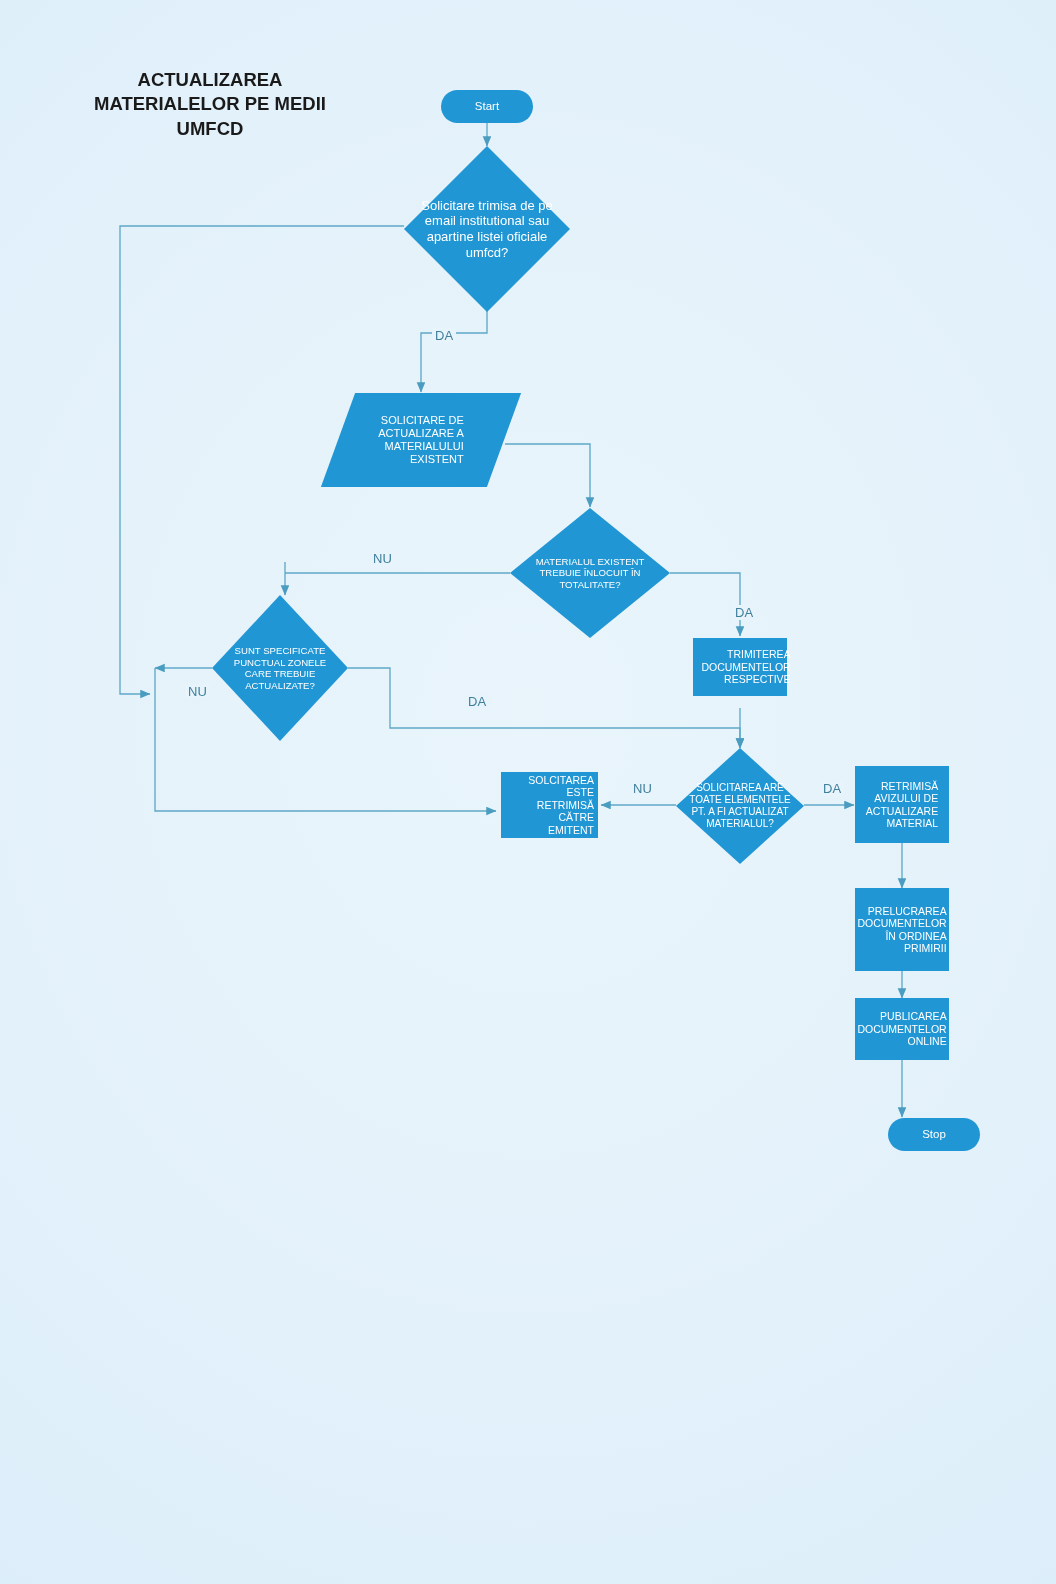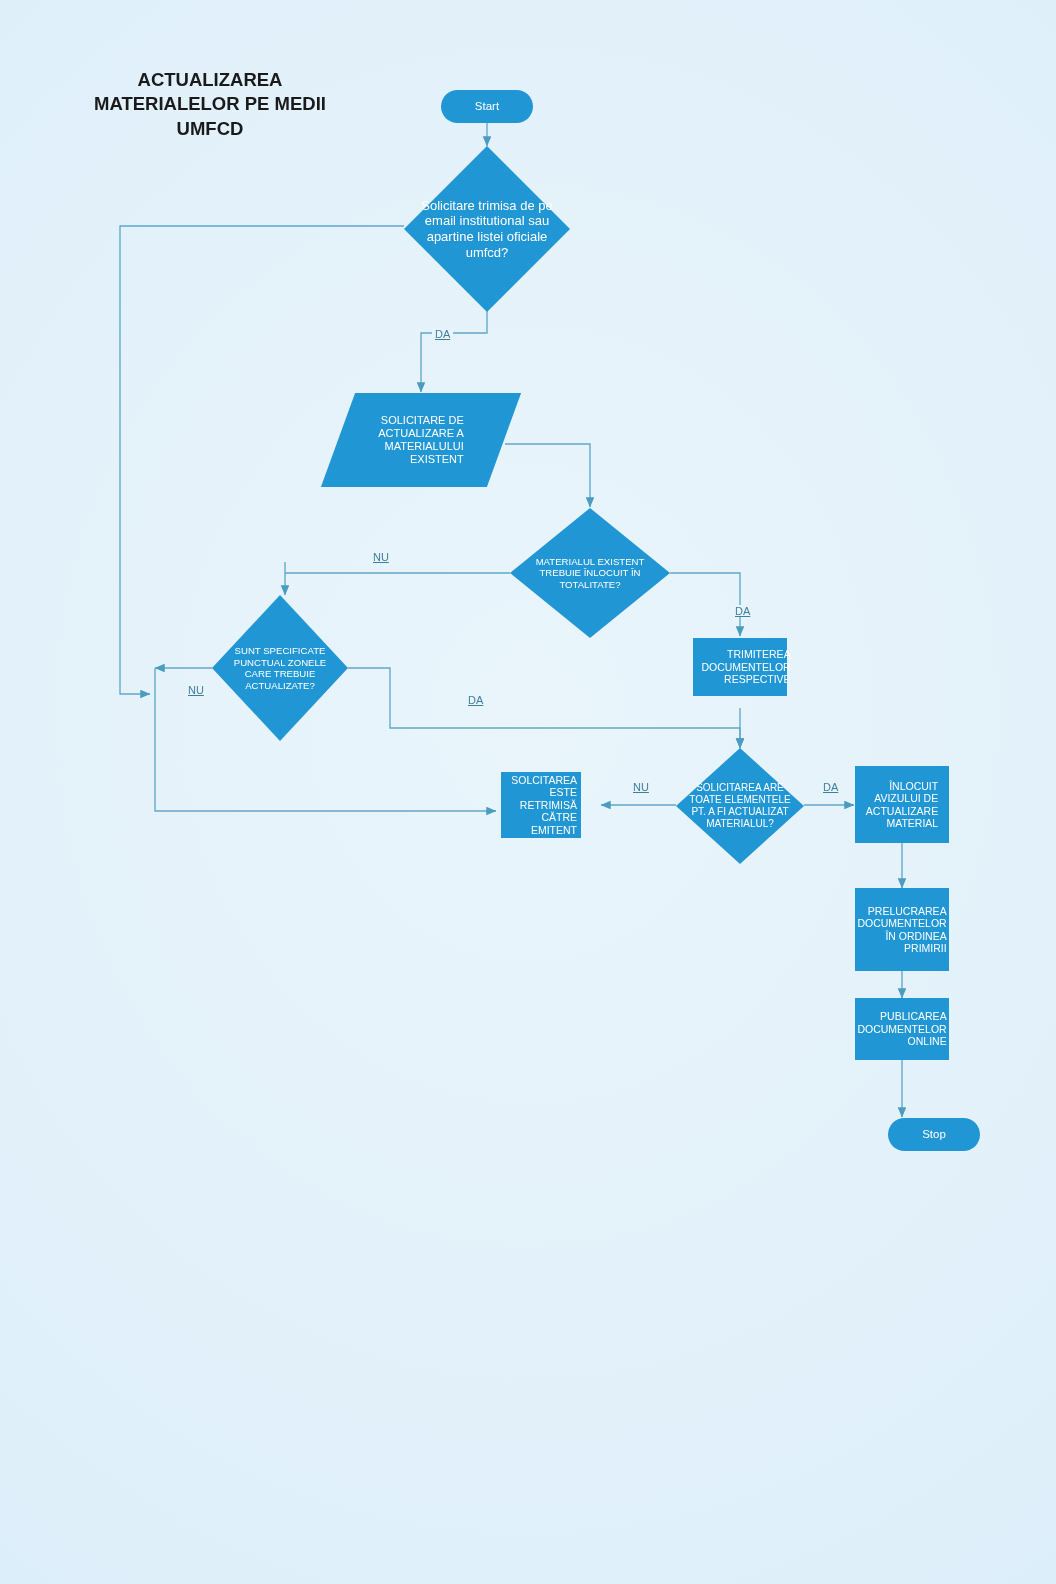--- a/index.html
+++ b/index.html
@@ -89,27 +89,26 @@
     text-align: center;
     font-weight: bold;
     font-size: 18.5px;
     line-height: 1.32;
     color: #1a1a1a;
     white-space: pre-line;
     z-index: 5;
   }
   .elabel {
     position: absolute;
-    font-size: 11px;
+    font-size: 13px;
     color: #3f7f9e;
     background: #e8f4fb;
     padding: 0 3px;
     z-index: 4;
     white-space: nowrap;
-    text-decoration: underline;
   }
 </style>
 </head>
 <body>
 
 <div id="canvas">
 
   <div id="title">ACTUALIZAREA
 MATERIALELOR PE MEDII
 UMFCD</div>
@@ -204,28 +203,28 @@
   <div class="dia-wrap" style="left:676px; top:748px; width:128px; height:116px;">
     <svg width="128" height="116" viewBox="0 0 128 116">
       <polygon points="64,0 128,58 64,116 0,58" fill="#2196d4"></polygon>
     </svg>
     <div class="dlbl" style="font-size:10px;">SOLICITAREA ARE
 TOATE ELEMENTELE
 PT. A FI ACTUALIZAT
 MATERIALUL?</div>
   </div>
 
-  <div class="node proc" style="left:501px; top:772px; width:80px; height:66px;">
+  <div class="node proc" style="left:501px; top:772px; width:97px; height:66px;">
     <span class="lbl">SOLCITAREA ESTE
 RETRIMISĂ CĂTRE
 EMITENT</span>
   </div>
 
   <div class="node proc" style="left:855px; top:766px; width:94px; height:77px;">
-    <span class="lbl">ÎNLOCUIT
+    <span class="lbl">RETRIMISĂ
 AVIZULUI DE
 ACTUALIZARE
 MATERIAL</span>
   </div>
 
   <div class="node proc" style="left:855px; top:888px; width:94px; height:83px;">
     <span class="lbl">PRELUCRAREA
 DOCUMENTELOR
 ÎN ORDINEA
 PRIMIRII</span>

